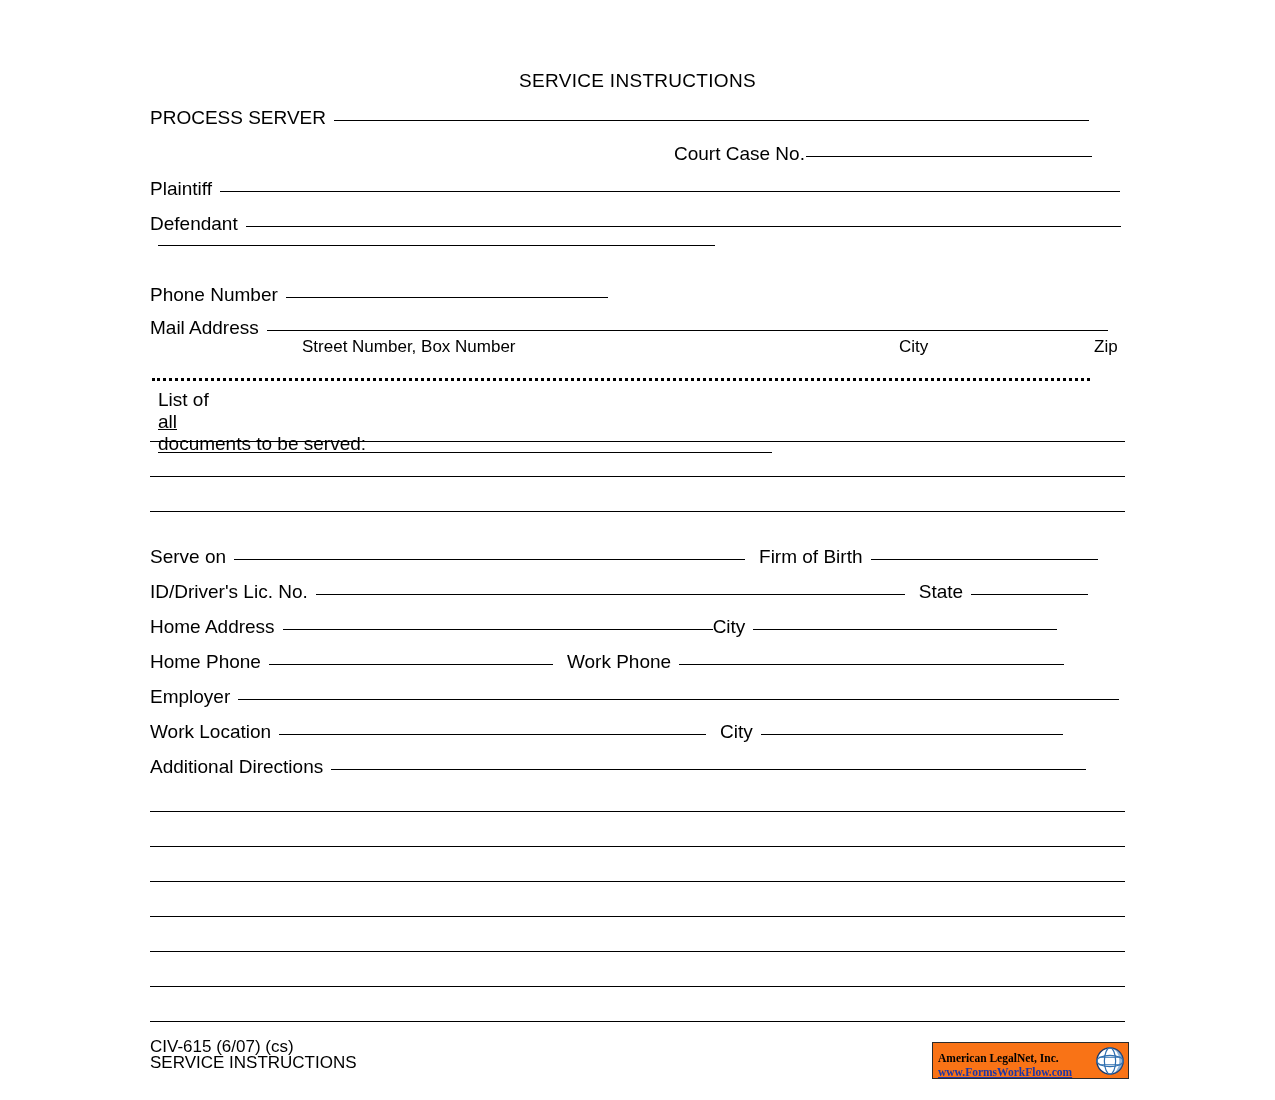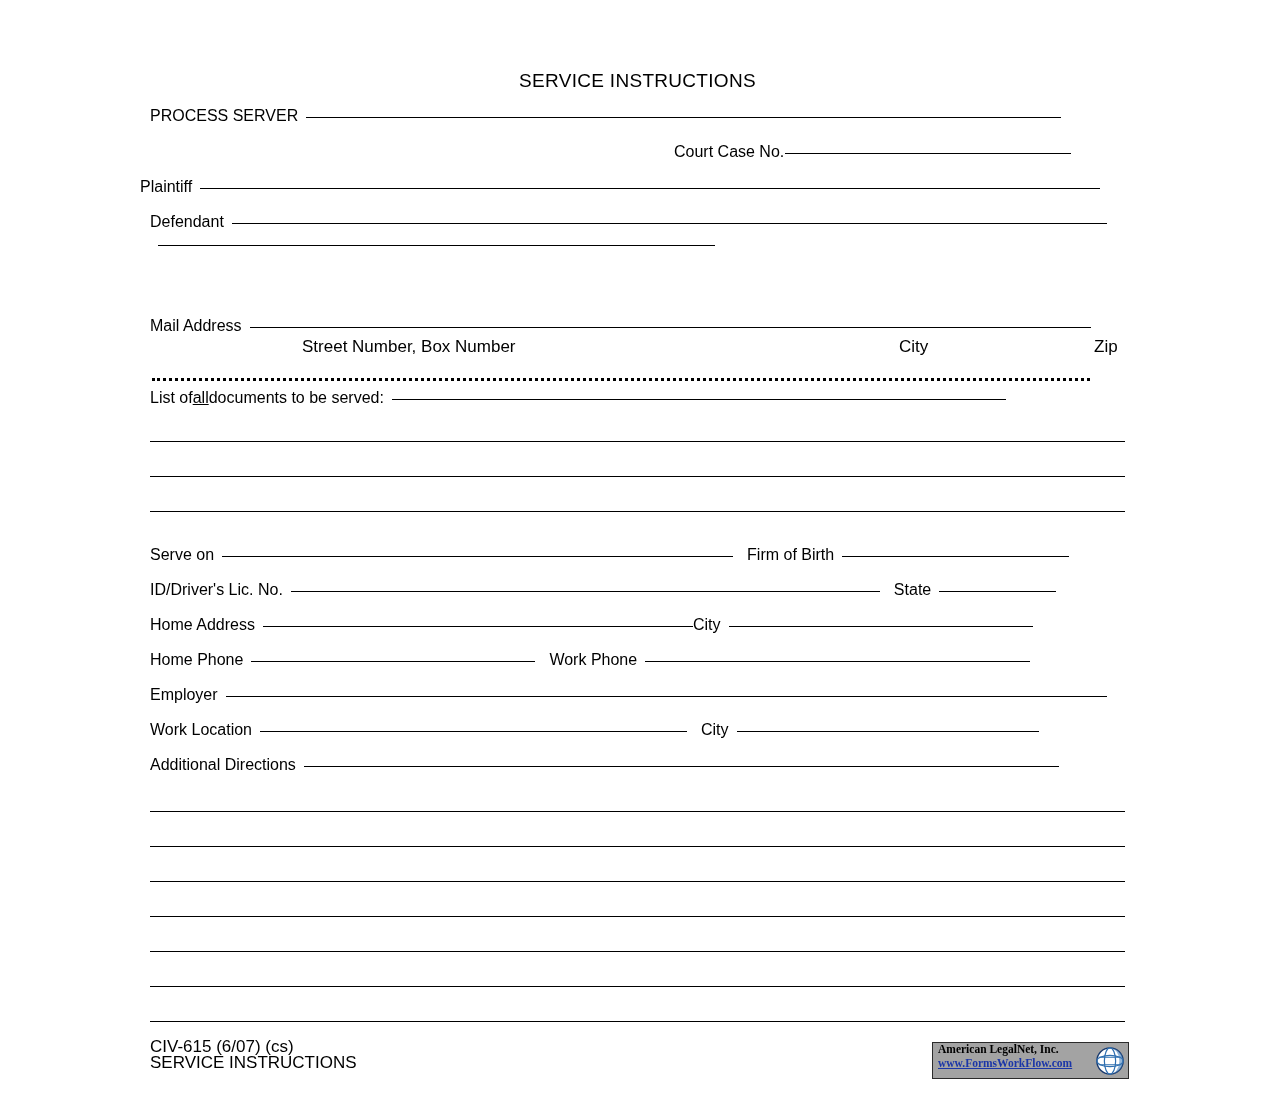--- a/index.html
+++ b/index.html
@@ -30,21 +30,21 @@
     letter-spacing: 0.3px;
   }
   .row {
     position: absolute;
     display: flex;
     align-items: baseline;
     font-size: 19px;
     white-space: nowrap;
   }
   .lbl {
-    font-size: 16px;
+    font-size: 19px;
     white-space: nowrap;
   }
   
   .line {
     border-bottom: 1.6px solid #000;
     height: 0;
     display: inline-block;
     position: relative;
     top: -3px;
   }
@@ -68,24 +68,24 @@
     line-height: 21px;
     white-space: pre-line;
   }
   .stamp {
     position: absolute;
     left: 932px;
     top: 1042px;
     width: 197px;
     height: 37px;
     border: 1px solid #2b2b2b;
-    background: #a3a3a3;
+    background: #f97316;
     box-sizing: border-box;
     display: flex;
-    align-items: flex-start;
+    align-items: flex-end;
   }
   .stamp-text {
     padding-left: 5px;
     line-height: 12px;
   }
   .stamp-line1 {
     font-family: "Liberation Serif", serif;
     font-size: 11.5px;
     font-weight: bold;
     color: #000;
@@ -118,47 +118,51 @@
   <div class="row" style="left:150px; top:107px;">
     <span class="lbl">PROCESS SERVER</span>
     <span class="line" style="width:755px; margin-left:8px;"></span>
   </div>
 
   <div class="row" style="left:674px; top:143px;">
     <span class="lbl">Court Case No.</span>
     <span class="line" style="width:286px; margin-left:1px;"></span>
   </div>
 
-  <div class="row" style="left:140px; top:178px;">
+  <div class="row" style="left:150px; top:178px;">
     <span class="lbl">Plaintiff</span>
     <span class="line" style="width:900px; margin-left:8px;"></span>
   </div>
 
   <div class="row" style="left:150px; top:213px;">
     <span class="lbl">Defendant</span>
     <span class="line" style="width:875px; margin-left:8px;"></span>
   </div>
 
   <div class="row" style="left:150px; top:248px;">
     <span class="line" style="width:557px; margin-left:8px;"></span>
   </div>
 
+  <div class="row" style="left:150px; top:284px;">
+    <span class="lbl">Phone Number</span>
+    <span class="line" style="width:322px; margin-left:8px;"></span>
+  </div>
 
   <div class="row" style="left:150px; top:317px;">
     <span class="lbl">Mail Address</span>
     <span class="line" style="width:841px; margin-left:8px;"></span>
   </div>
 
   <div class="subcap" style="left:302px; top:337px;">Street Number, Box Number</div>
   <div class="subcap" style="left:899px; top:337px;">City</div>
   <div class="subcap" style="left:1094px; top:337px;">Zip</div>
 
   <div class="dotted" style="left:152px; top:378px; width:938px;"></div>
 
-  <div class="row" style="left:150px; top:389px;">
+  <div class="row" style="left:150px; top:389px;flex-direction:column;">
     <span class="lbl">List of </span>
       <span class="lbl" style="text-decoration:underline;">all</span>
       <span class="lbl"> documents to be served:</span>
     <span class="line" style="width:614px; margin-left:8px;"></span>
   </div>
 
   <div class="fullline" style="left:150px; top:441px; width:975px;"></div>
   <div class="fullline" style="left:150px; top:476px; width:975px;"></div>
   <div class="fullline" style="left:150px; top:511px; width:975px;"></div>
 

